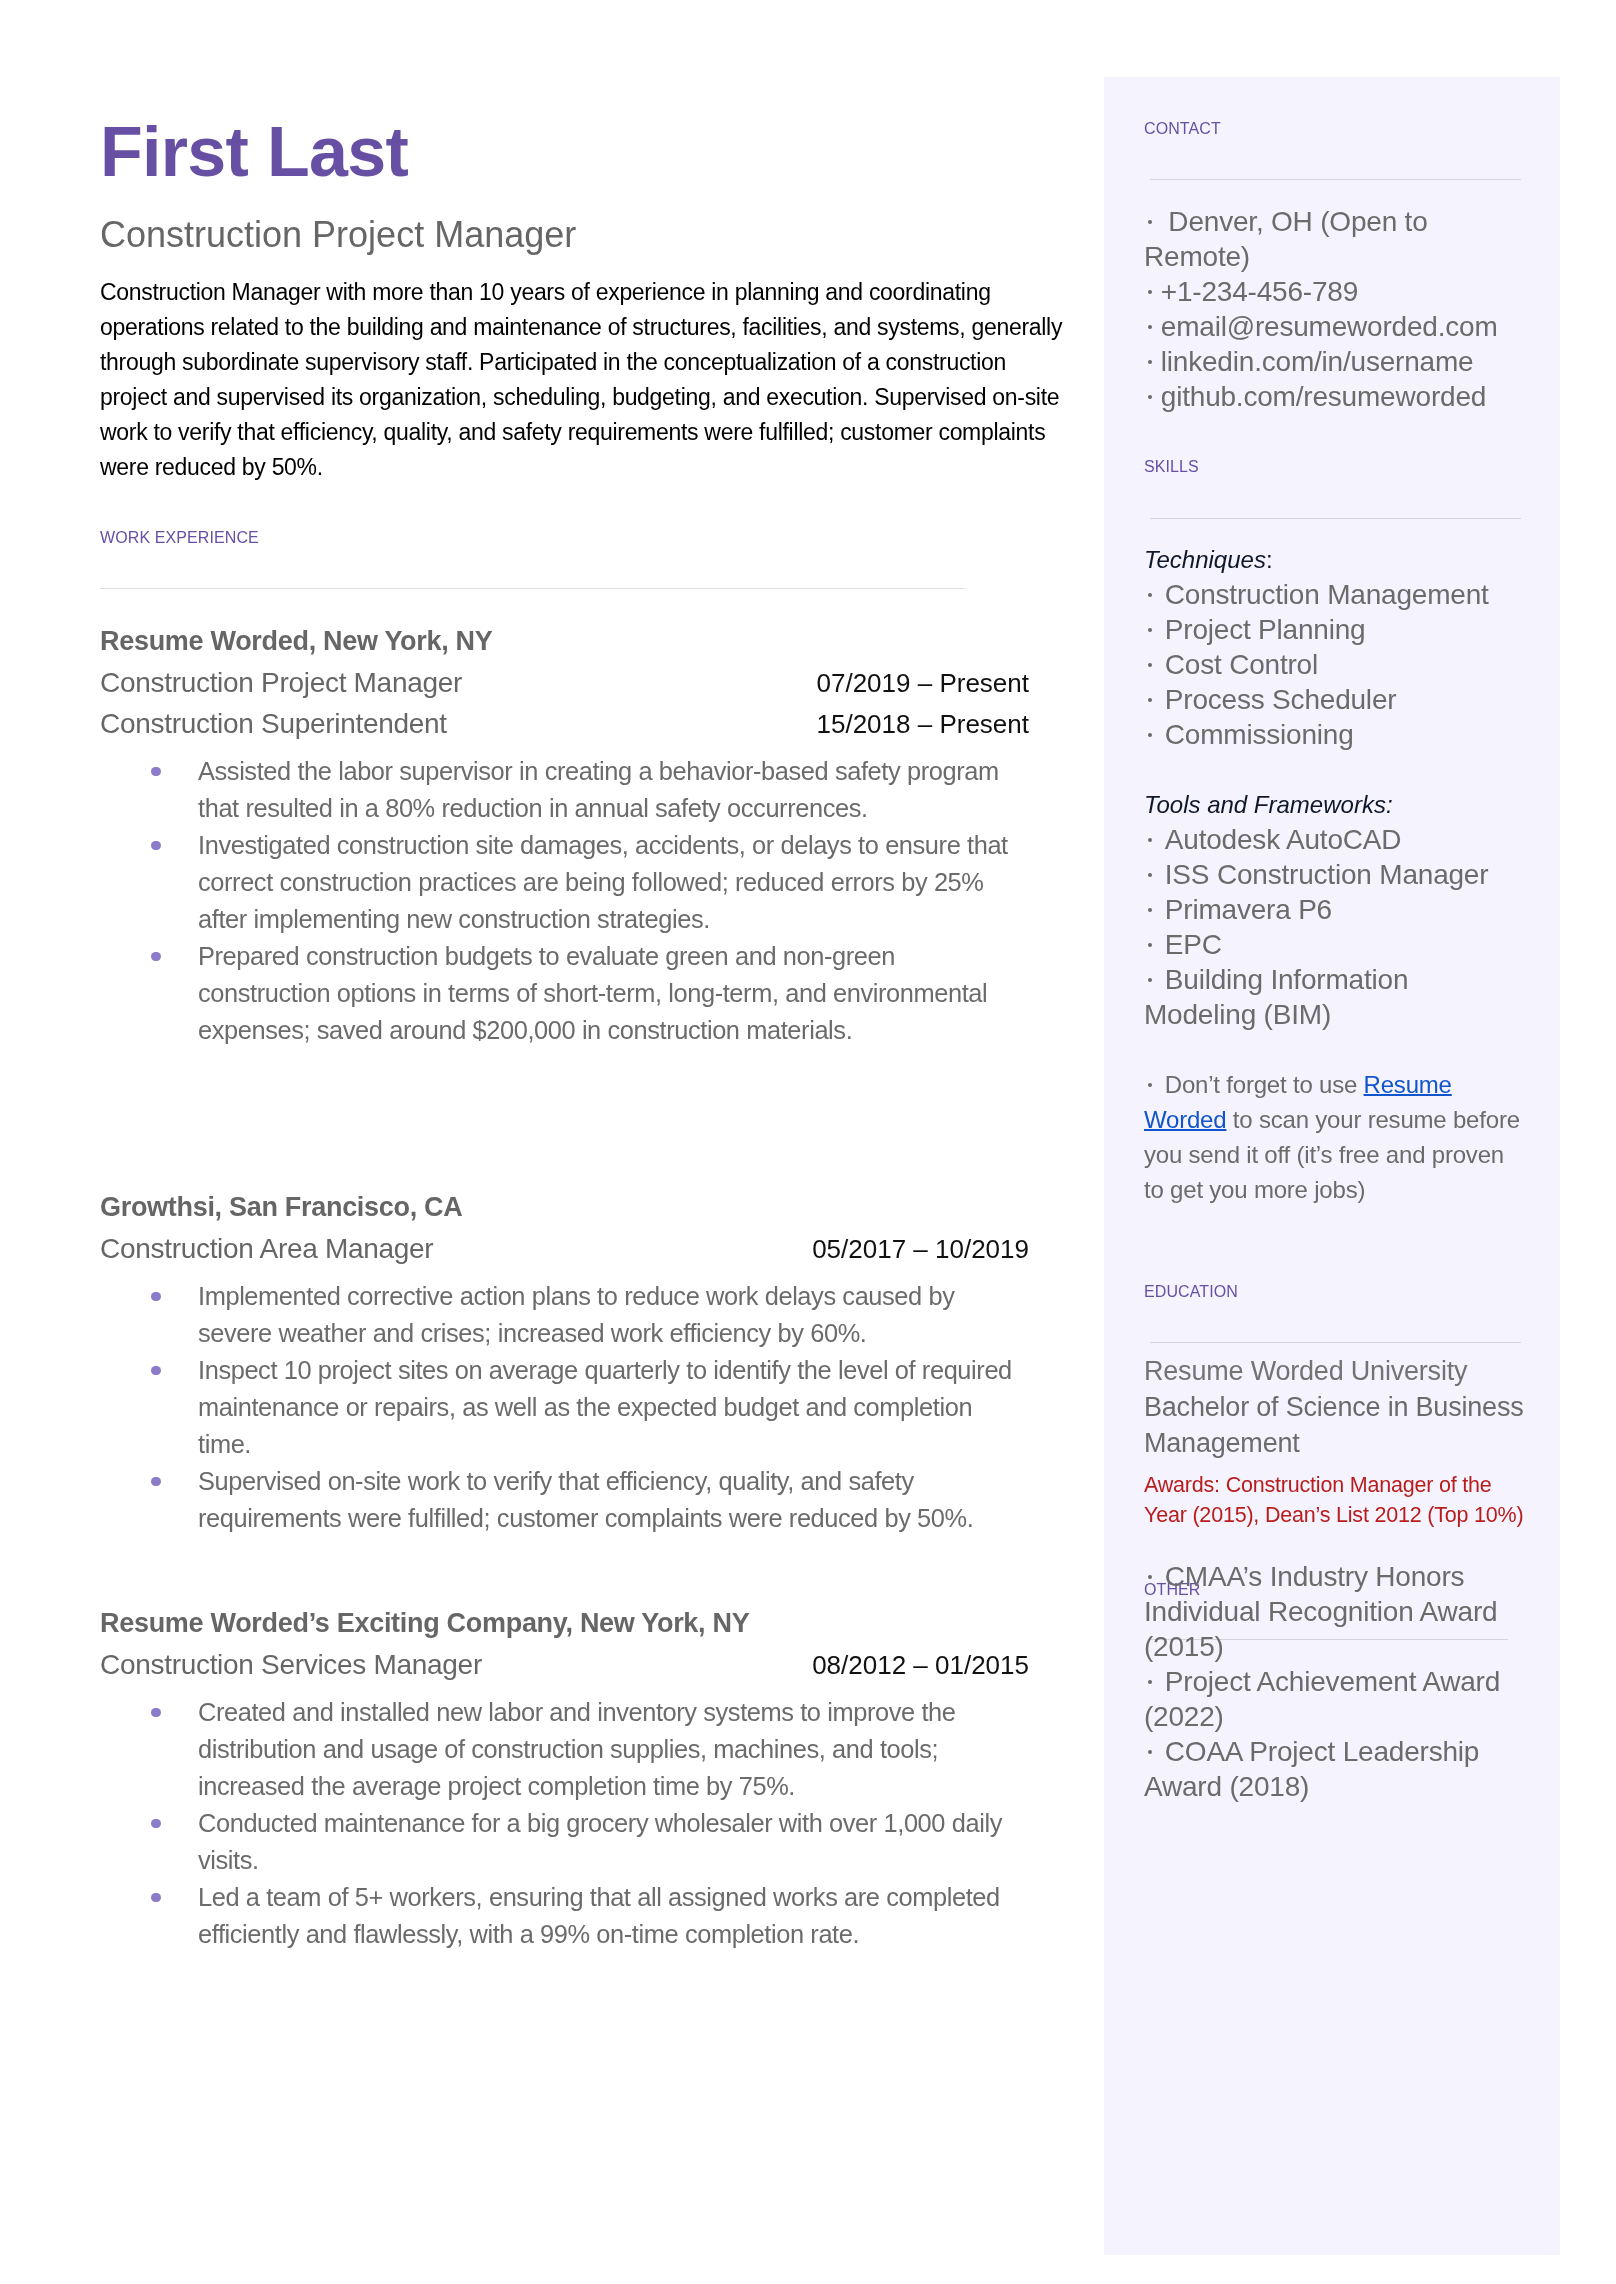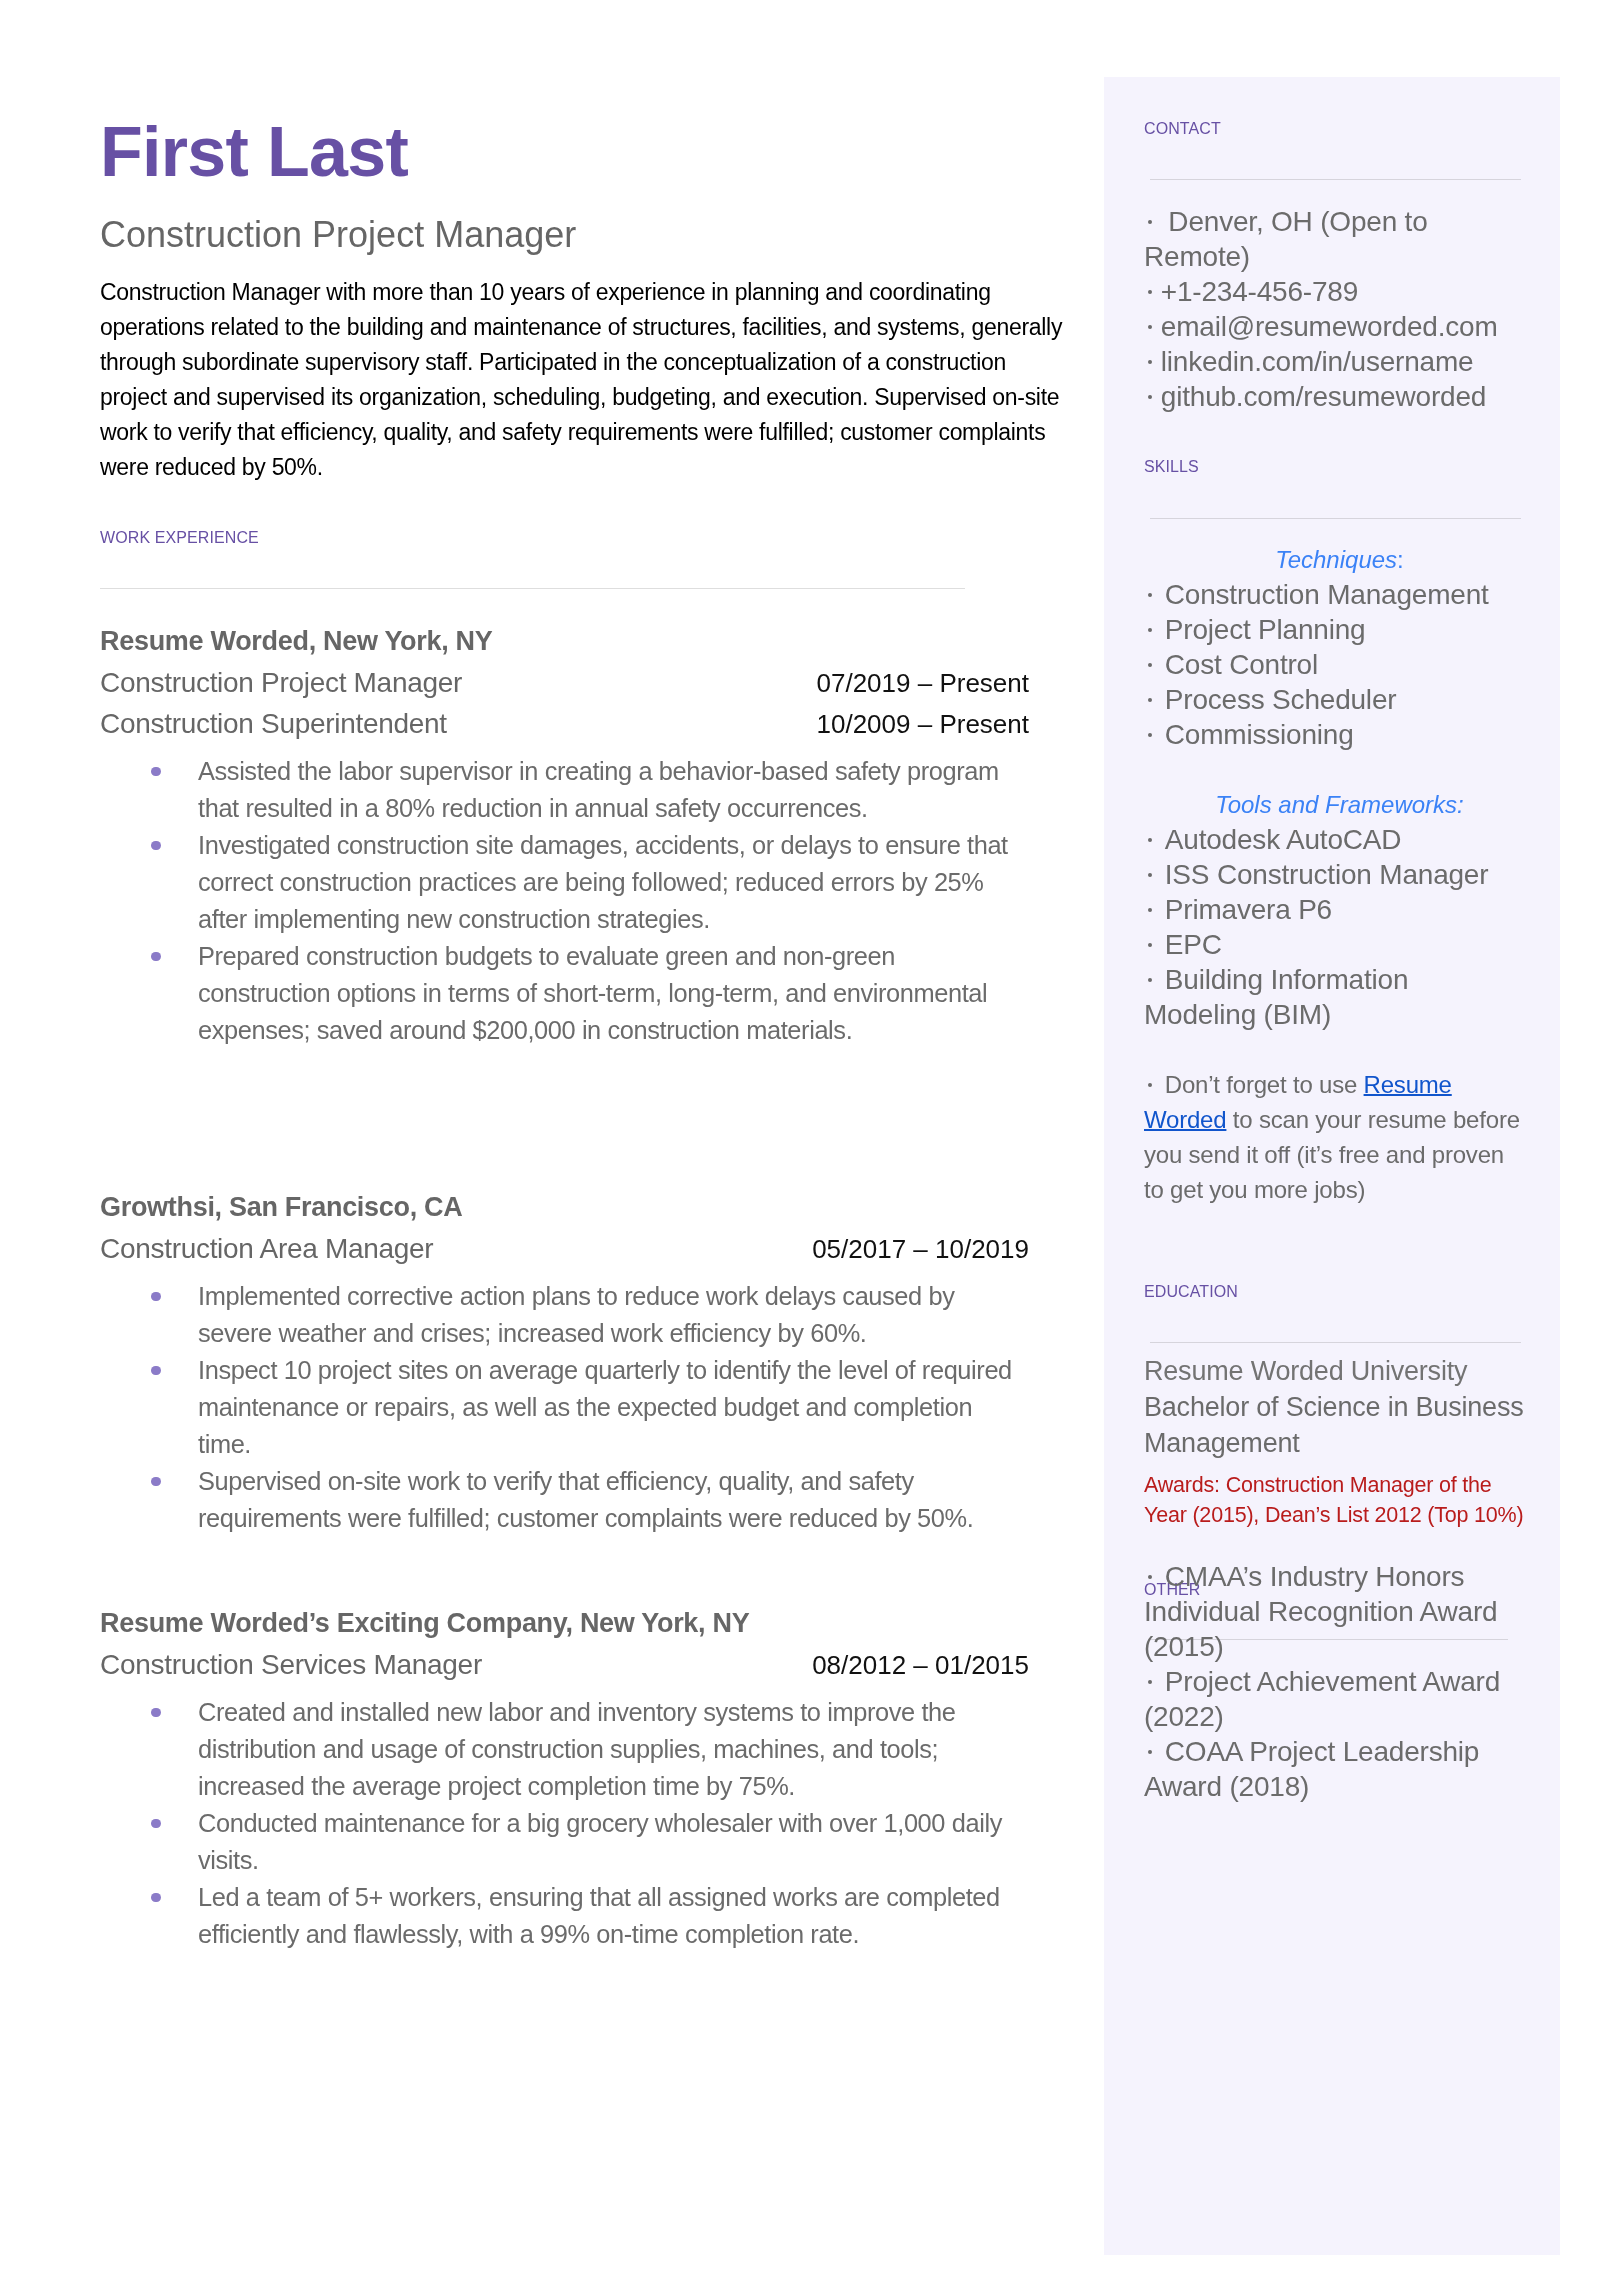--- a/index.html
+++ b/index.html
@@ -37,21 +37,21 @@
 
   
   .sidebar { left: 1104px; top: 77px; width: 456px; height: 2178px; background: #f5f3fd; }
   .sb { position: absolute; left: 1144px; width: 391px; }
   .sb-div { position: absolute; left: 1150px; width: 371px; height: 1.3px; background: #d6d4dc; }
   .sb-list { list-style: none; margin: 0; padding: 0; }
   .sb-list li { font-size: 28px; line-height: 35px; color: #6b6b6b; position: relative; letter-spacing: -0.2px; }
   .sb-list li .sdot { display: inline-block; width: 3.9px; height: 3.9px; border-radius: 50%; background: #6b6b6b;
                       vertical-align: middle; margin: 0 13px 0 3.9px; position: relative; top: -2px; }
   .contact-list li .sdot { margin-right: 9px; }
-  .sub-label { font-size: 24px; line-height: 35px; font-style: italic; color: #3b82f6; text-align: center; }
+  .sub-label { font-size: 24px; line-height: 35px; font-style: italic; color: #0f172a; }
   .note { font-size: 24px; line-height: 35px; color: #6b6b6b; letter-spacing: -0.2px; }
   .note .sdot { display: inline-block; width: 3.9px; height: 3.9px; border-radius: 50%; background: #6b6b6b;
                 vertical-align: middle; margin: 0 13px 0 3.9px; position: relative; top: -2px; }
   .note a { color: #1155cc; text-decoration: underline; text-decoration-thickness: 2px; }
 
   .edu-school { font-size: 27px; line-height: 36px; color: #737373; letter-spacing: -0.2px; }
   .edu-degree { font-size: 27px; line-height: 36px; color: #6b6b6b; letter-spacing: -0.2px; }
   .edu-awards { font-size: 21.5px; line-height: 30px; color: #b91c1c; margin-top: 9px; letter-spacing: -0.2px; }
 </style>
 </head>
@@ -65,21 +65,21 @@
 <div class="abs divider work-div"></div>
 
 <div class="job job1">
   <div class="company">Resume Worded, New York, NY</div>
   <div class="role-row">
     <span class="role">Construction Project Manager</span>
     <span class="dates">07/2019 – Present</span>
   </div>
   <div class="role-row">
     <span class="role">Construction Superintendent</span>
-    <span class="dates">10/2009 – Present</span>
+    <span class="dates">15/2018 – Present</span>
   </div>
   <ul class="bullets">
     <li><span class="dot"></span><span>Assisted the labor supervisor in creating a behavior-based safety program that resulted in a 80% reduction in annual safety occurrences.</span></li>
     <li><span class="dot"></span><span>Investigated construction site damages, accidents, or delays to ensure that correct construction practices are being followed; reduced errors by 25% after implementing new construction strategies.</span></li>
     <li><span class="dot"></span><span>Prepared construction budgets to evaluate green and non-green construction options in terms of short-term, long-term, and environmental expenses; saved around $200,000 in construction materials.</span></li>
   </ul>
 </div>
 
 <div class="job job2">
   <div class="company">Growthsi, San Francisco, CA</div>

